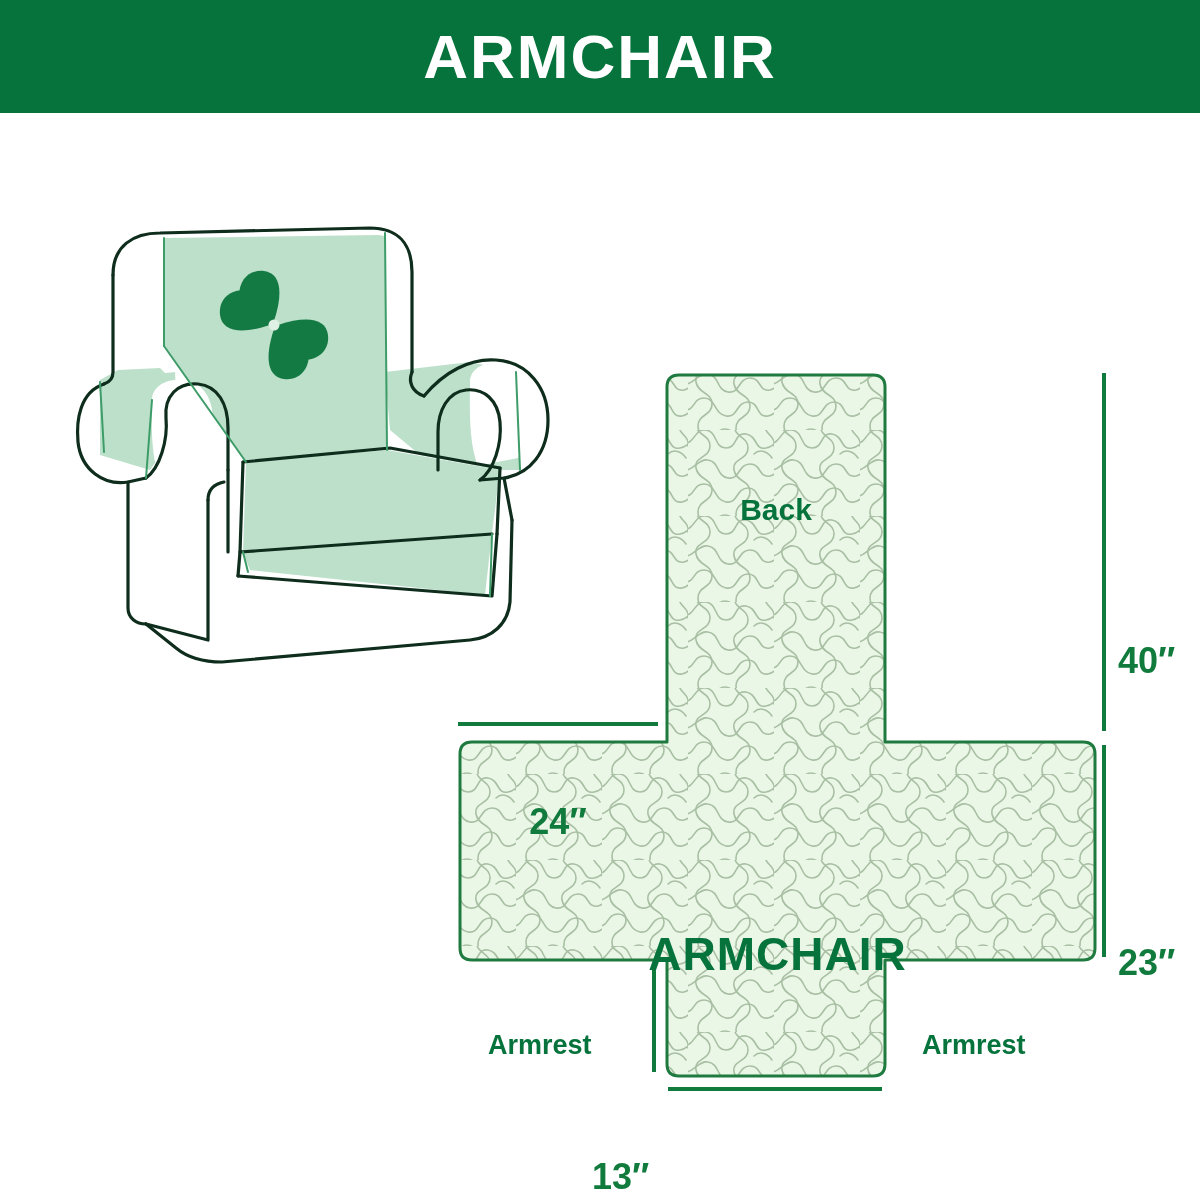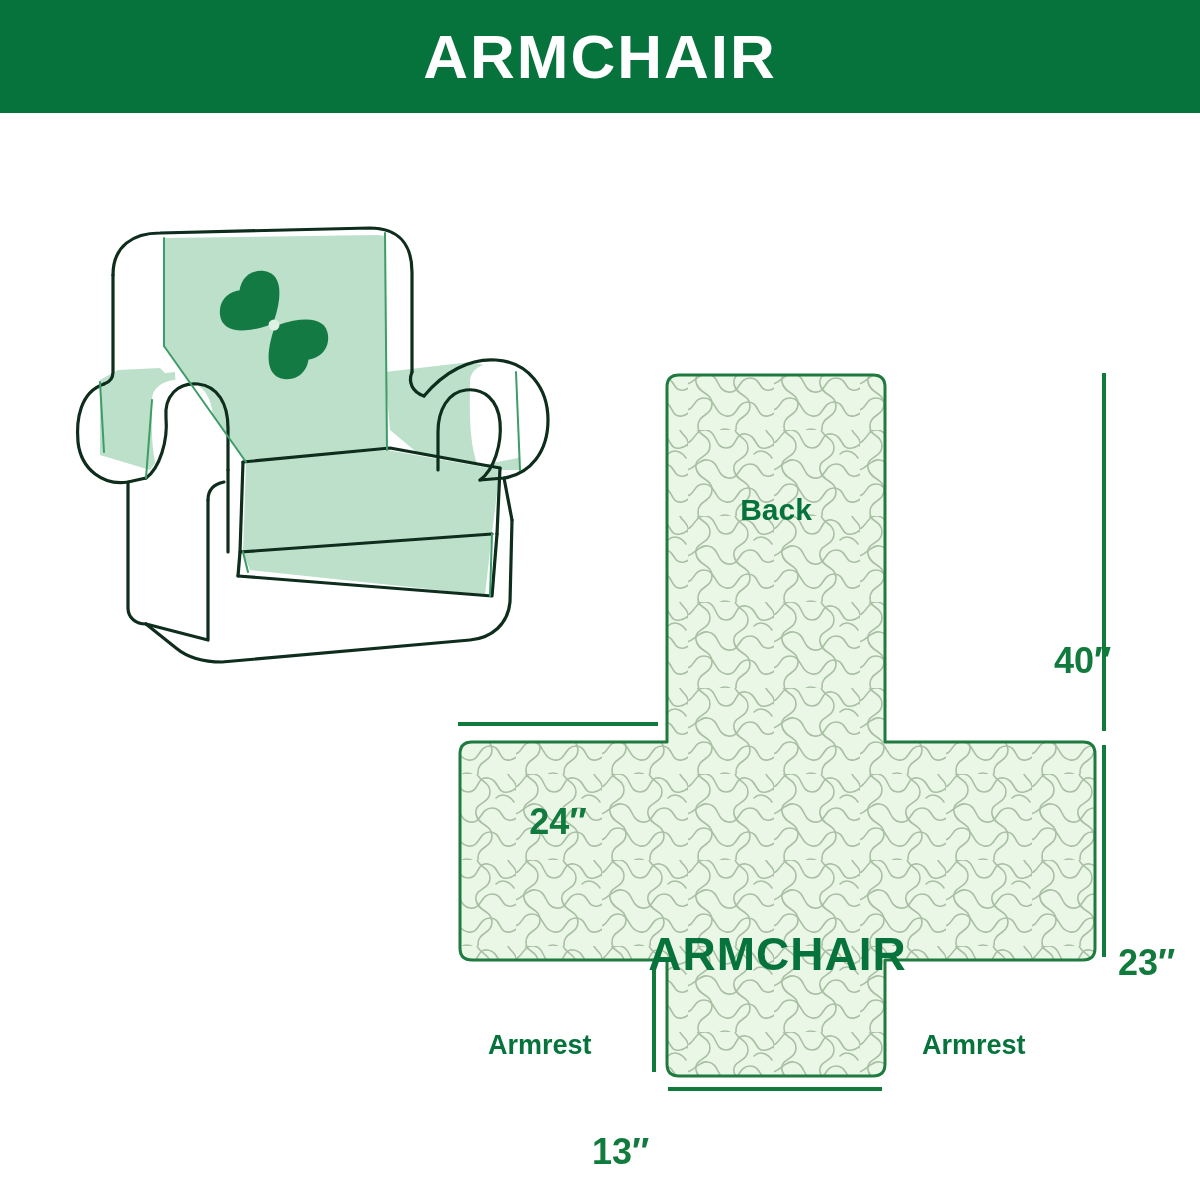--- a/index.html
+++ b/index.html
@@ -69,24 +69,24 @@
   
   .dim {
     position: absolute;
     color: #117a3d;
     font-weight: bold;
     font-family: "Liberation Sans", sans-serif;
     white-space: nowrap;
     line-height: 1;
     font-size: 36px;
   }
-  .dim-40  { left: 1054px; top: 530px; }
+  .dim-40  { left: 1118px; top: 530px; }
   .dim-24t { left: 458px;  top: 691px; width: 200px; text-align: center; }
   .dim-23  { left: 1118px; top: 832px; text-align: center; }
-  .dim-13  { left: 592px;  top: 1021px; }
+  .dim-13  { left: 592px;  top: 1046px; }
 </style>
 </head>
 <body>
 
 <div class="header-banner">
   <div class="header-title">ARMCHAIR</div>
 </div>
 
 <div class="canvas">
 

